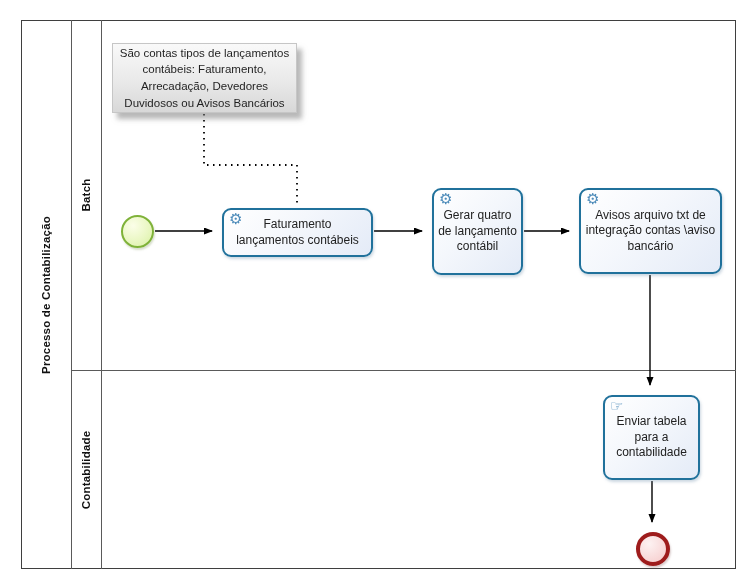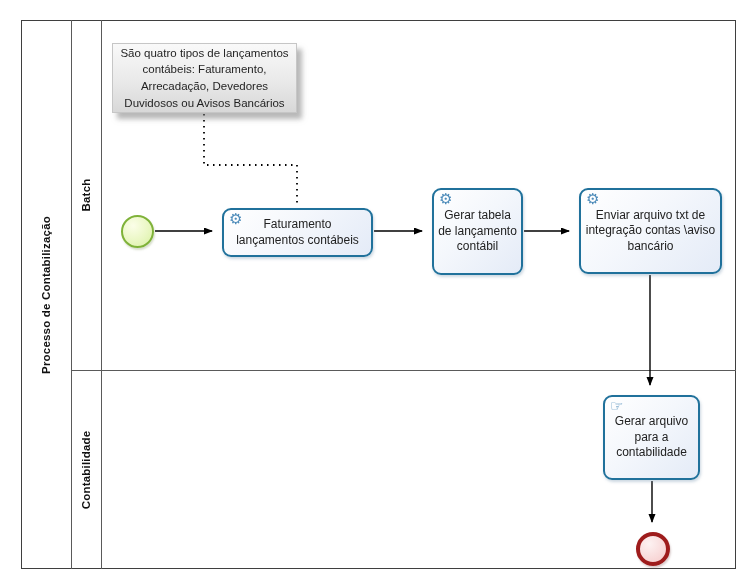--- a/index.html
+++ b/index.html
@@ -101,48 +101,48 @@
       </marker>
     </defs>
     <path d="M204,114 L204,165 L297,165 L297,206" fill="none" stroke="#000" stroke-width="1.8" stroke-dasharray="1.5 4.5"></path>
     <path d="M155,231 L212,231" fill="none" stroke="#000" stroke-width="1.4" marker-end="url(#arrow)"></path>
     <path d="M374,231 L422,231" fill="none" stroke="#000" stroke-width="1.4" marker-end="url(#arrow)"></path>
     <path d="M524,231 L569,231" fill="none" stroke="#000" stroke-width="1.4" marker-end="url(#arrow)"></path>
     <path d="M650,275 L650,385" fill="none" stroke="#000" stroke-width="1.4" marker-end="url(#arrow)"></path>
     <path d="M652,481 L652,522" fill="none" stroke="#000" stroke-width="1.4" marker-end="url(#arrow)"></path>
   </svg>
 
-  <div class="annotation">São quatro tipos de lançamentos
+  <div class="annotation">São contas tipos de lançamentos
 contábeis: Faturamento,
 Arrecadação, Devedores
 Duvidosos ou Avisos Bancários</div>
 
   <div class="event event-start"></div>
   <div class="event event-end"></div>
 
   <div class="task task-parametrizar">
     <span class="task-icon">⚙</span>
     <span>Faturamento
 lançamentos contábeis</span>
   </div>
 
   <div class="task task-gerar-tabela">
     <span class="task-icon">⚙</span>
-    <span>Gerar tabela
+    <span>Gerar quatro
 de lançamento
 contábil</span>
   </div>
 
   <div class="task task-gerar-arquivo">
     <span class="task-icon">⚙</span>
-    <span>Enviar arquivo txt de
+    <span>Avisos arquivo txt de
 integração contas \aviso
 bancário</span>
   </div>
 
   <div class="task task-enviar-arquivo">
     <span class="task-icon">☞</span>
-    <span>Gerar arquivo
+    <span>Enviar tabela
 para a
 contabilidade</span>
   </div>
 
 </div>
 
 </body></html>

